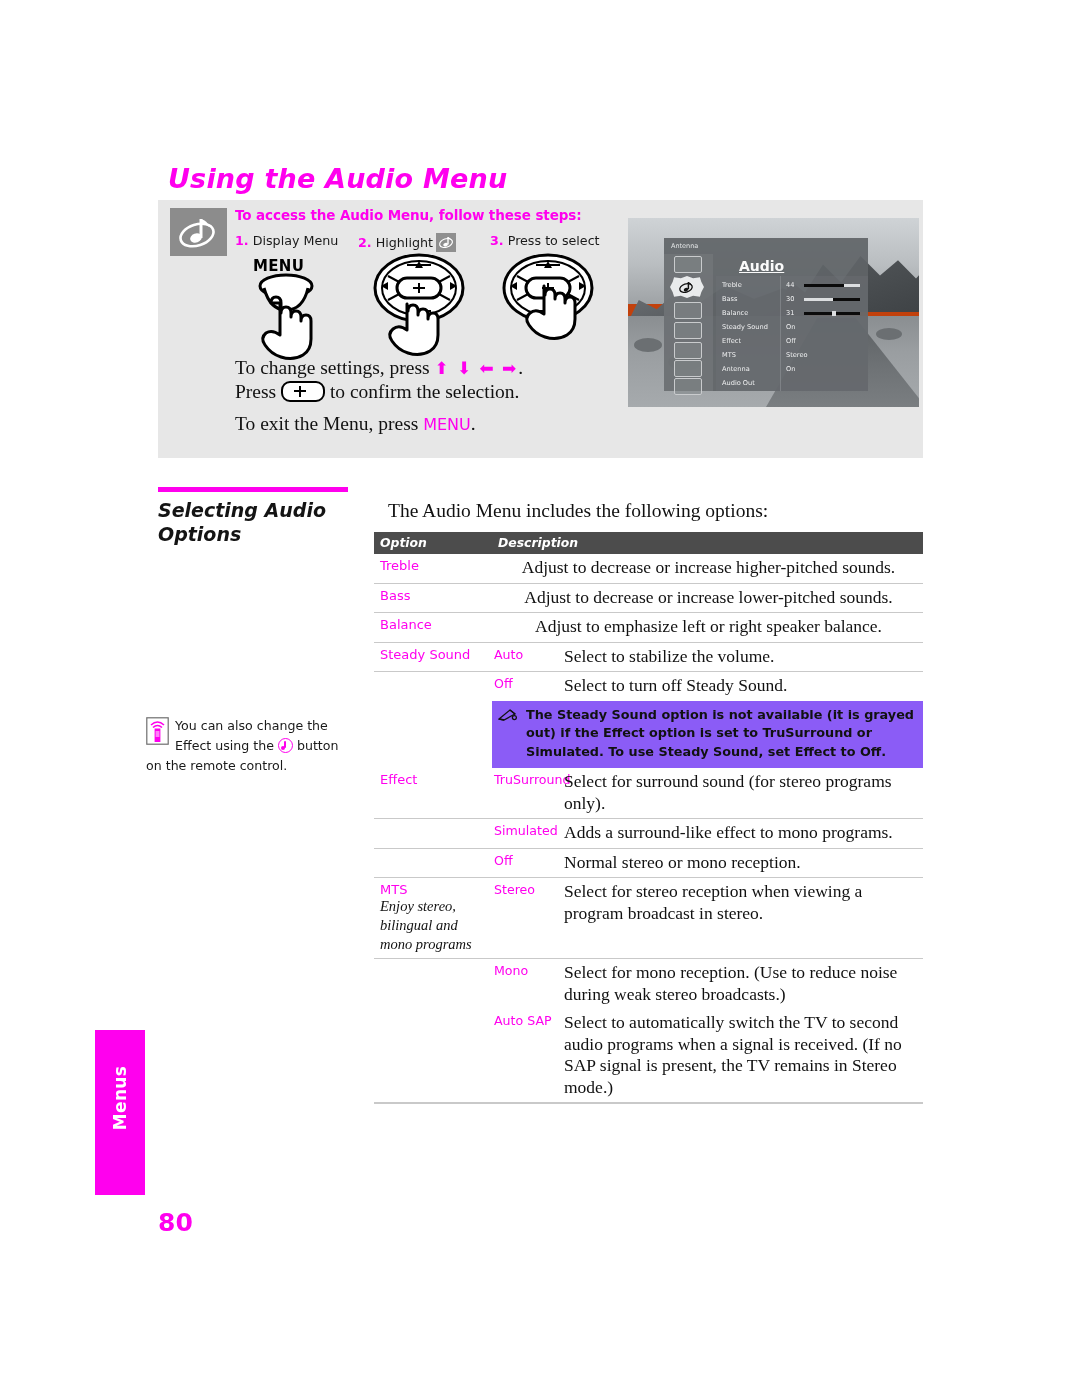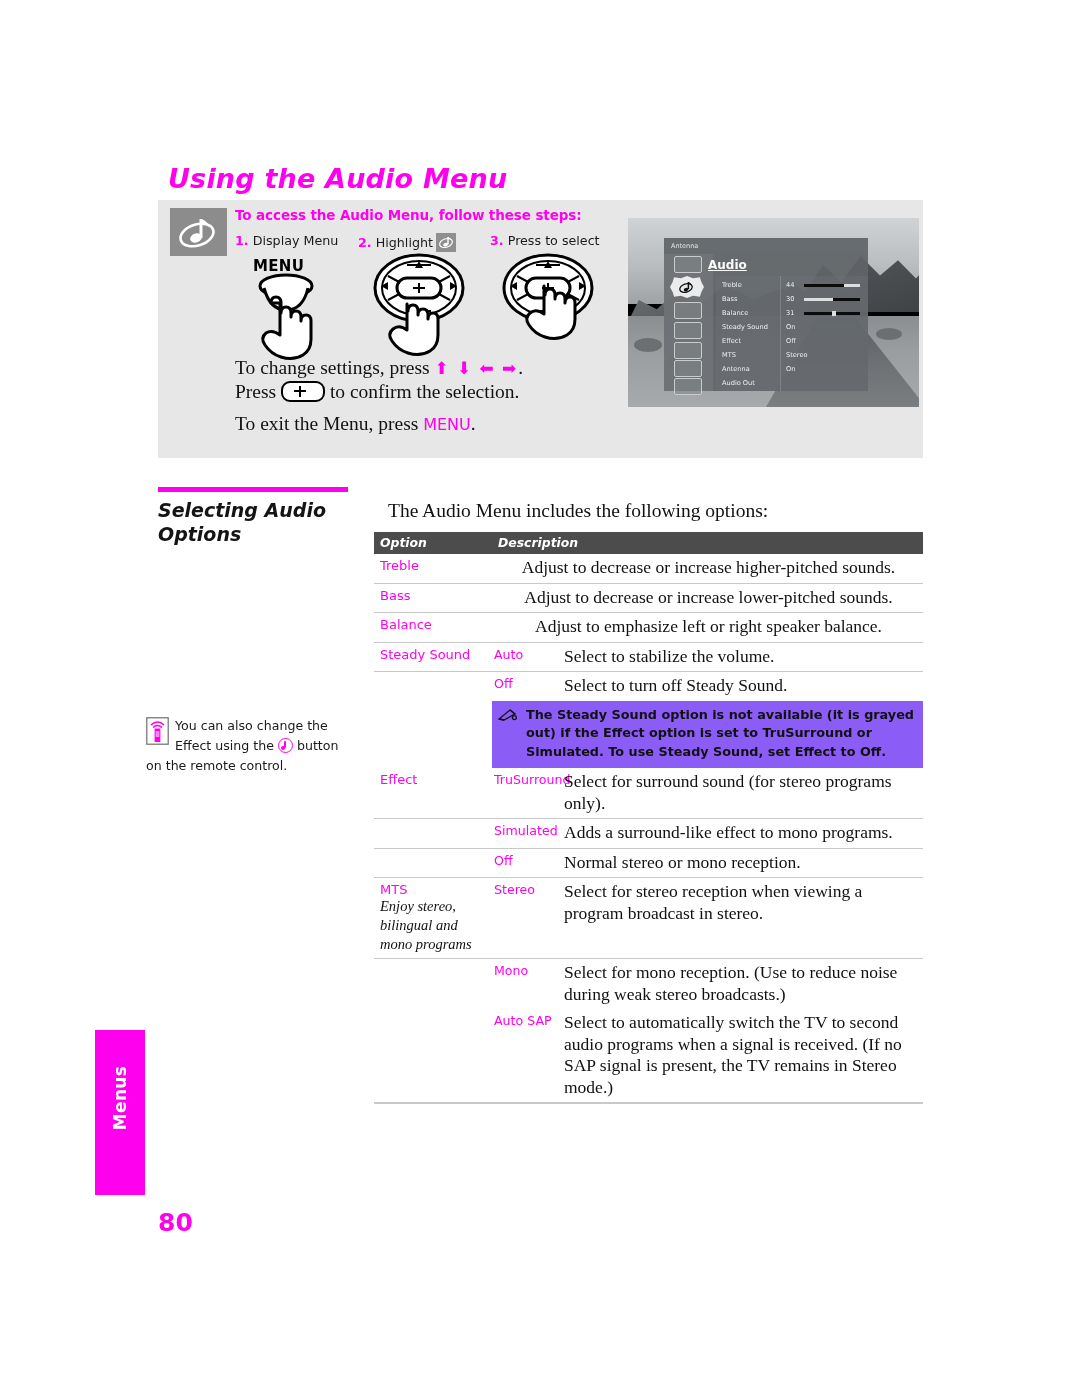--- a/index.html
+++ b/index.html
@@ -44,21 +44,21 @@
   .p2{left:235px;top:381px;}
   .p3{left:235px;top:413px;}
   .arrowset{color:#ff00ee;letter-spacing:2px;font-size:17px;}
   .menu-pink{color:#ff00ee;font-family:"DejaVu Sans",sans-serif;font-size:16px;}
   .oval-btn{display:inline-block;vertical-align:-4px;width:40px;height:17px;border:2px solid #000;
             border-radius:9px;background:#fff;position:relative;}
   .oval-btn::before{content:"";position:absolute;left:16px;top:3px;width:2px;height:11px;background:#000;}
   .oval-btn::after{content:"";position:absolute;left:11px;top:7px;width:12px;height:2px;background:#000;}
 
   
-  .tv{position:absolute;left:628px;top:218px;width:291px;height:189px;overflow:hidden;background:#000000;}
+  .tv{position:absolute;left:628px;top:218px;width:291px;height:189px;overflow:hidden;background:#c2410c;}
   .tv .sky{position:absolute;left:0;top:0;width:291px;height:86px;
            background:linear-gradient(180deg,#cfd3d6 0%,#b9bdc0 55%,#9fa3a6 100%);}
   .tv .mts{position:absolute;left:150px;top:24px;width:150px;height:70px;
            background:linear-gradient(160deg,#6e7276 0%,#4f5356 40%,#3e4245 100%);
            clip-path:polygon(0% 100%,8% 55%,18% 72%,30% 32%,42% 58%,55% 20%,68% 48%,80% 26%,92% 52%,100% 34%,100% 100%);}
   .tv .mts2{position:absolute;left:0px;top:46px;width:180px;height:58px;
            background:linear-gradient(160deg,#72767a,#4a4e51);
            clip-path:polygon(0% 100%,6% 62%,16% 78%,28% 44%,40% 66%,54% 38%,70% 60%,86% 42%,100% 62%,100% 100%);}
   .tv .ground{position:absolute;left:0;top:98px;width:291px;height:91px;
            background:linear-gradient(180deg,#8a8e91 0%,#9a9ea1 40%,#a6aaad 100%);}
@@ -66,22 +66,22 @@
            background:linear-gradient(180deg,#5c6063 0%,#6e7275 55%,#7a7e81 100%);
            clip-path:polygon(32% 0%,56% 0%,100% 100%,0% 100%);}
   .tv .shrub{position:absolute;background:#6b6f72;border-radius:50%;}
   .tv .s1{left:6px;top:120px;width:28px;height:14px;}
   .tv .s2{left:40px;top:136px;width:34px;height:16px;}
   .tv .s3{left:248px;top:110px;width:26px;height:12px;}
 
   .osd{position:absolute;left:36px;top:20px;width:204px;height:153px;background:rgba(96,100,103,.92);}
   .osd .antenna{position:absolute;left:7px;top:4px;font-family:"DejaVu Sans",sans-serif;
                 font-size:6.5px;color:#e4e6e7;}
-  .osd .title2{position:absolute;left:44px;top:20px;font-family:"DejaVu Sans",sans-serif;
-               font-weight:700;font-size:12px;color:#fafafa;text-decoration:underline;}
+  .osd .title2{position:absolute;left:75px;top:20px;font-family:"DejaVu Sans",sans-serif;
+               font-weight:700;font-size:14px;color:#fafafa;text-decoration:underline;}
   .osd .leftcol{position:absolute;left:0;top:16px;width:49px;height:137px;background:rgba(118,122,125,.6);}
   .osd .rowsbg{position:absolute;left:52px;top:38px;width:152px;height:115px;background:rgba(112,116,119,.35);}
   .osd .divline{position:absolute;left:116px;top:38px;width:1px;height:115px;background:rgba(150,154,157,.5);}
 
   .osd-ico{position:absolute;left:10px;width:26px;height:15px;border:1px solid #c9cbcd;
            border-radius:2px;background:rgba(130,134,137,.55);}
   .osd-sel{position:absolute;left:6px;width:34px;height:22px;background:#e9ebec;
            clip-path:polygon(50% 0%,68% 10%,88% 6%,92% 26%,100% 50%,92% 74%,88% 94%,68% 90%,50% 100%,32% 90%,12% 94%,8% 74%,0% 50%,8% 26%,12% 6%,32% 10%);}
   .osd-sel svg{position:absolute;left:8px;top:3px;}
 

